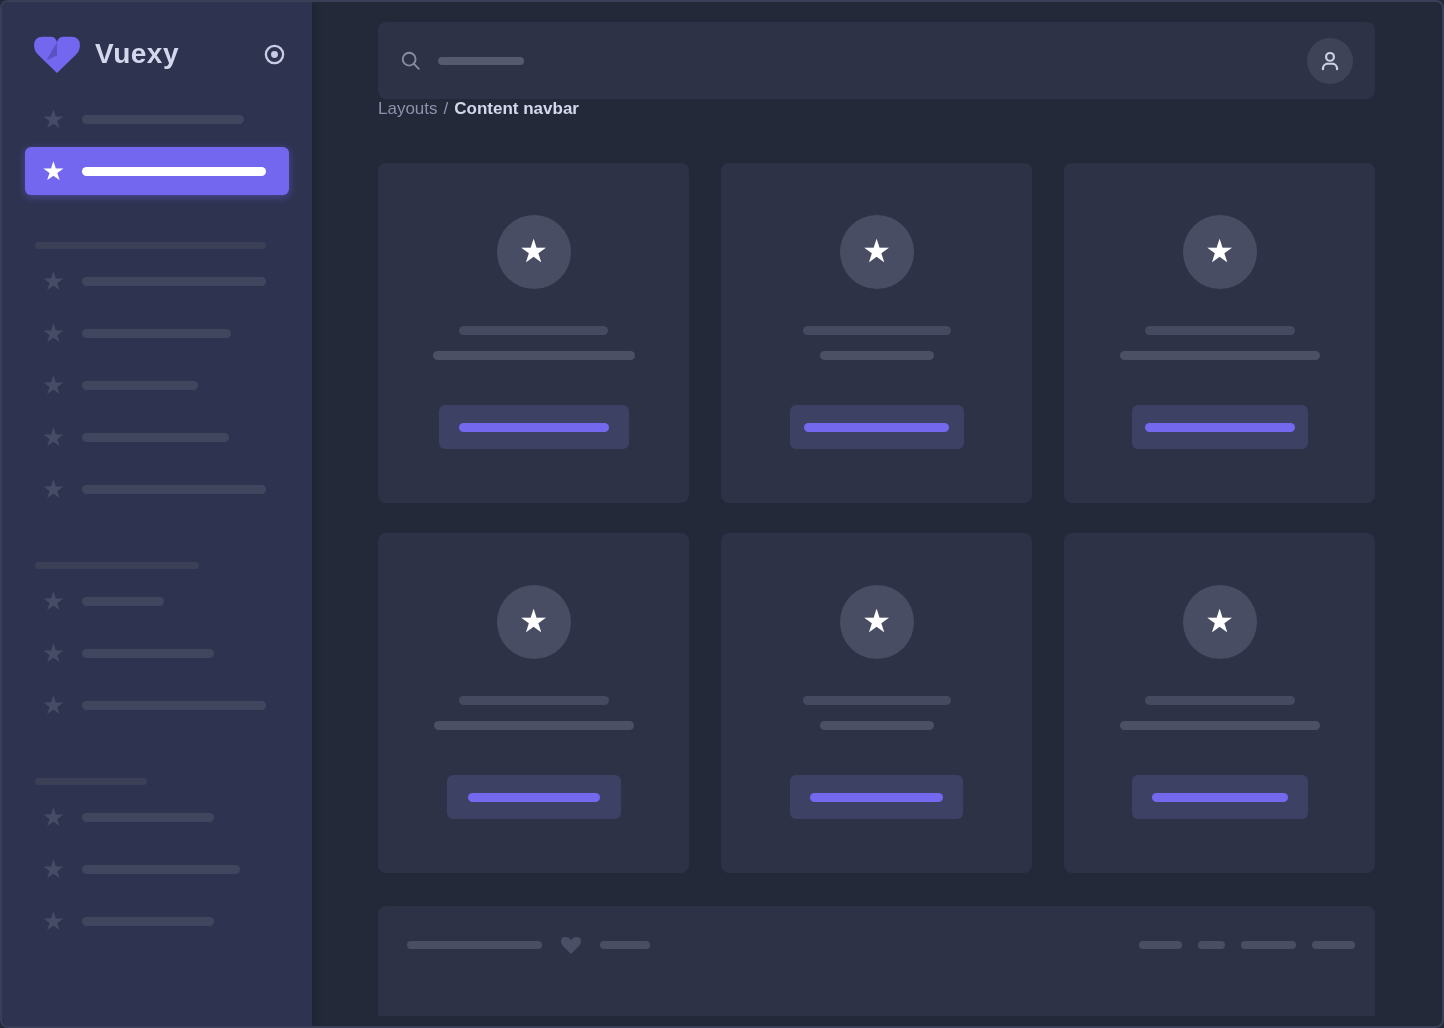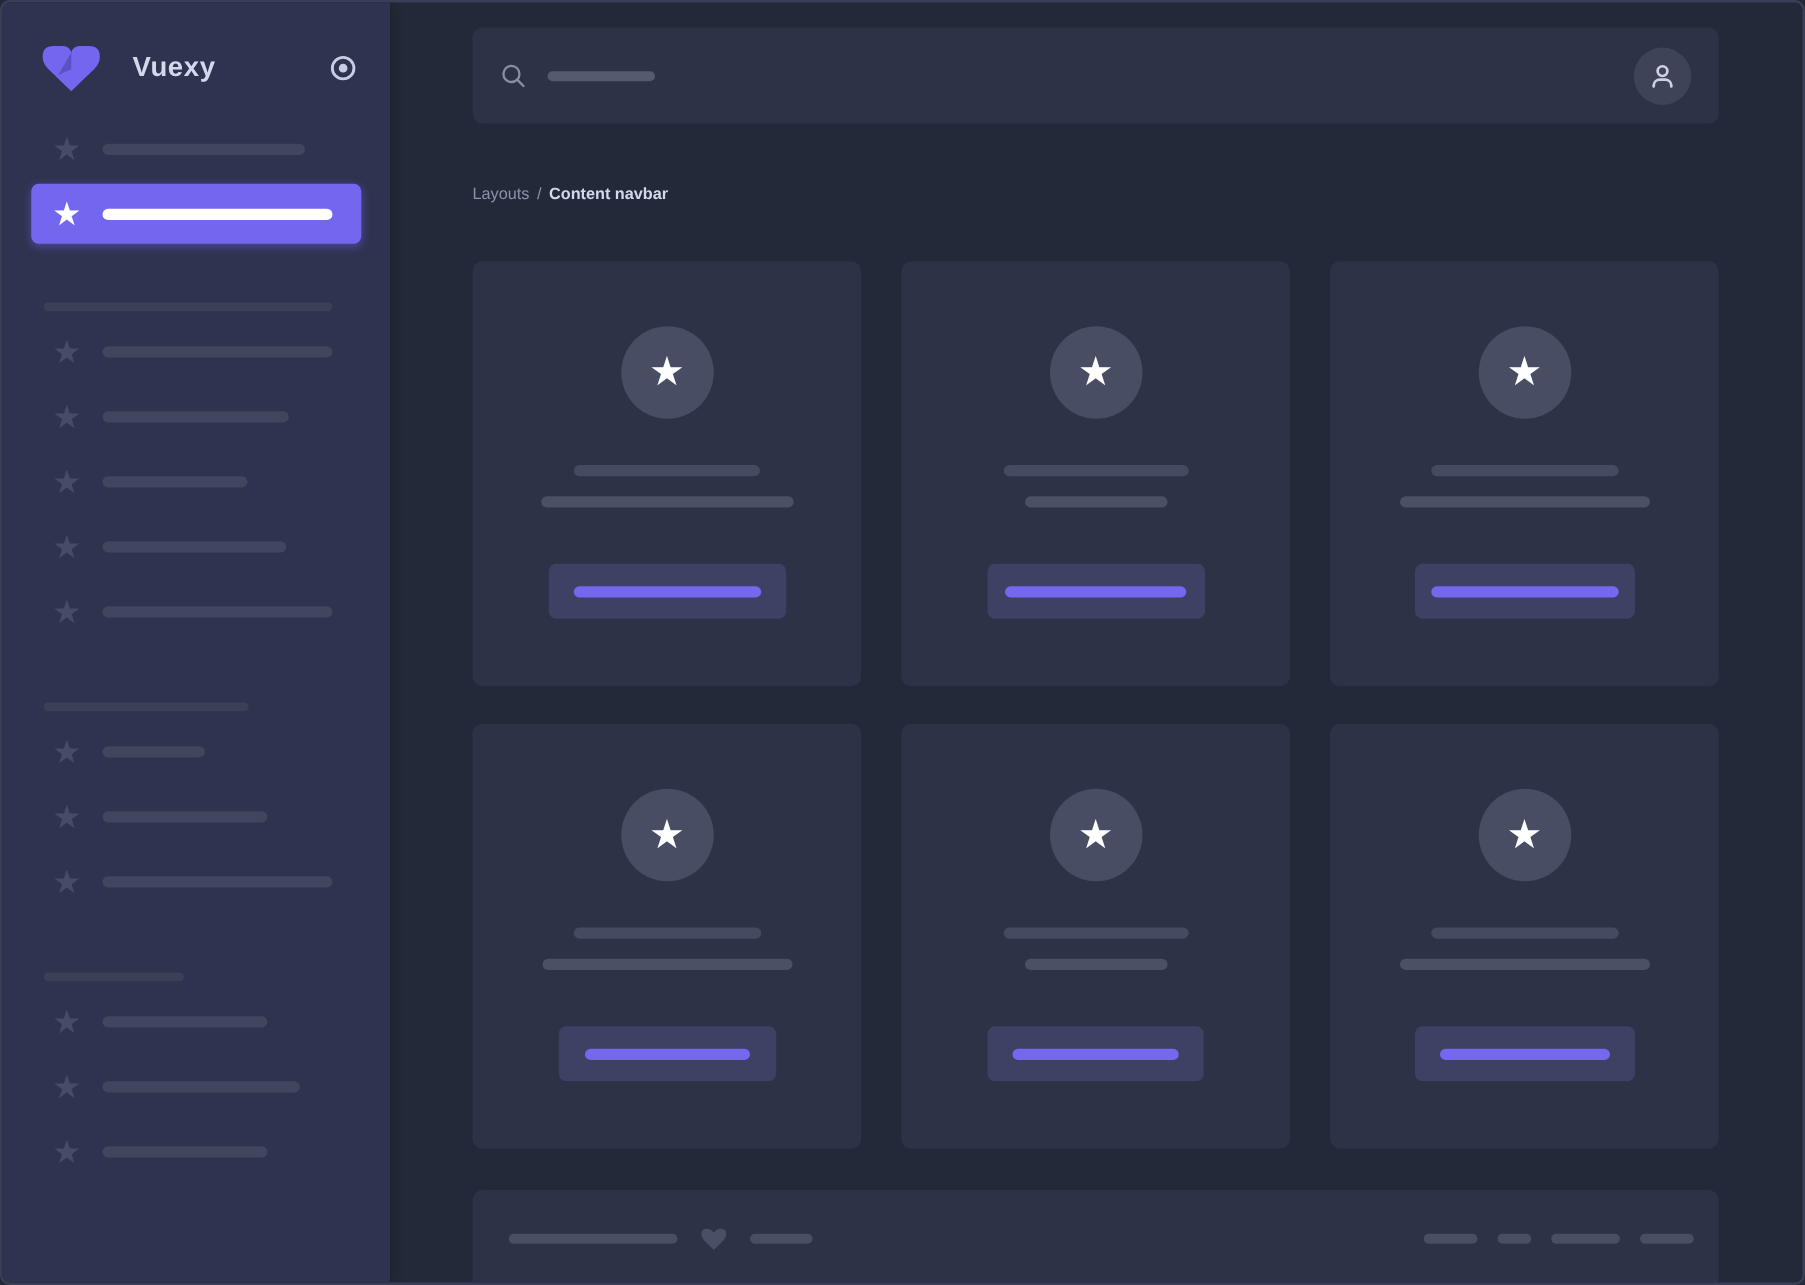--- a/index.html
+++ b/index.html
@@ -13,42 +13,42 @@
   body{
     width:1444px;height:1028px;box-sizing:border-box;position:relative;
     background:var(--main-bg);border:2px solid var(--border);border-radius:8px;
     overflow:hidden;font-family:"Liberation Sans",sans-serif;
   }
   
   .sidebar{position:absolute;left:0;top:0;bottom:0;width:310px;background:var(--sidebar-bg);
     box-shadow:2px 0 8px rgba(0,0,0,.18);}
   .logo-row{display:flex;align-items:center;padding:31px 26px 0 30px;}
   .logo-mark{width:50px;height:42px;flex:0 0 auto;}
-  .logo-text{font-size:22px;font-weight:700;color:var(--text-light);margin-left:24px;letter-spacing:.5px;}
+  .logo-text{font-size:28px;font-weight:700;color:var(--text-light);margin-left:13px;letter-spacing:.5px;}
   .pin-toggle{margin-left:auto;width:24px;height:24px;display:flex;align-items:center;justify-content:center;cursor:pointer;}
   .side-menu{margin-top:18px;}
   .menu-item{height:52px;display:flex;align-items:center;padding-left:38px;cursor:pointer;}
   .menu-item .star-icon{font-size:26px;line-height:1;color:#474c66;width:27px;text-align:center;}
   .sk-bar{display:inline-block;height:9px;border-radius:4.5px;background:var(--side-bar-fill);}
   .menu-item .item-bar{margin-left:15px;}
   .menu-item.active{height:48px;margin:2px 23px;padding-left:15px;border-radius:6px;
     background:var(--accent);box-shadow:0 2px 8px rgba(115,103,240,.45);}
   .menu-item.active .star-icon{color:#ffffff;}
   .menu-item.active .item-bar{background:#ffffff;}
   .menu-divider{height:20px;margin-top:40px;display:flex;align-items:center;padding-left:33px;}
   .menu-divider .divider-bar{height:7px;background:var(--divider-fill);}
   
   .main{position:absolute;left:310px;right:0;top:0;bottom:0;padding:20px 67px 0 66px;}
   .navbar{height:77px;background:var(--card-bg);border-radius:8px;display:flex;align-items:center;padding:0 22px;box-sizing:border-box;}
   .search-wrap{display:flex;align-items:center;flex:1;cursor:text;}
   .search-icon{width:22px;height:22px;color:#8a8ea1;}
   .search-placeholder{height:8px;border-radius:4px;background:#555a6e;margin-left:16px;}
   .avatar{width:46px;height:46px;border-radius:50%;background:#3e4357;display:flex;align-items:center;justify-content:center;cursor:pointer;}
   .avatar svg{width:26px;height:26px;color:#ced1e4;}
-  .breadcrumb{margin-top:46px;font-size:13px;line-height:20px;}
+  .breadcrumb{font-size:17px;line-height:20px;}
   .breadcrumb .crumb-parent,.breadcrumb .crumb-sep{color:var(--text-muted);}
   .breadcrumb .crumb-sep{margin:0 6px;}
   .breadcrumb .crumb-current{color:var(--text-light);font-weight:700;}
   .cards-grid{margin-top:44px;display:grid;grid-template-columns:repeat(3,1fr);column-gap:32px;row-gap:30px;}
   .card{height:340px;background:var(--card-bg);border-radius:8px;display:flex;flex-direction:column;align-items:center;padding-top:52px;box-sizing:border-box;}
   .card-circle{width:74px;height:74px;border-radius:50%;background:var(--circle-bg);display:flex;align-items:center;justify-content:center;}
   .card-circle .star-icon{color:#ffffff;font-size:32px;line-height:1;transform:translateY(-1px);}
   .card .line1{margin-top:37px;height:9px;border-radius:4.5px;background:var(--skeleton-bar);}
   .card .line2{margin-top:16px;height:9px;border-radius:4.5px;background:var(--skeleton-bar-light);}
   .card-button{margin-top:45px;height:44px;border-radius:6px;background:var(--button-bg);display:flex;align-items:center;justify-content:center;cursor:pointer;}

